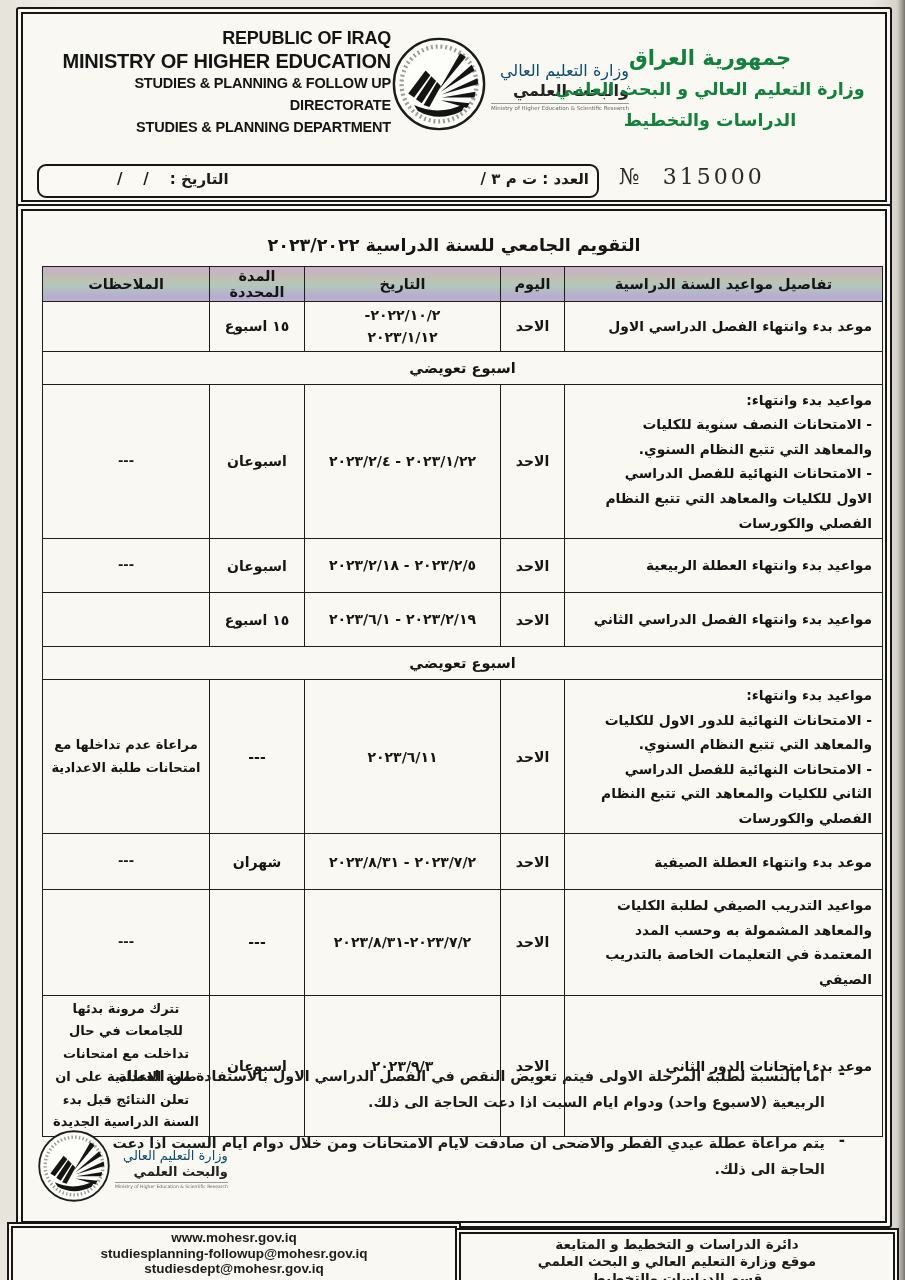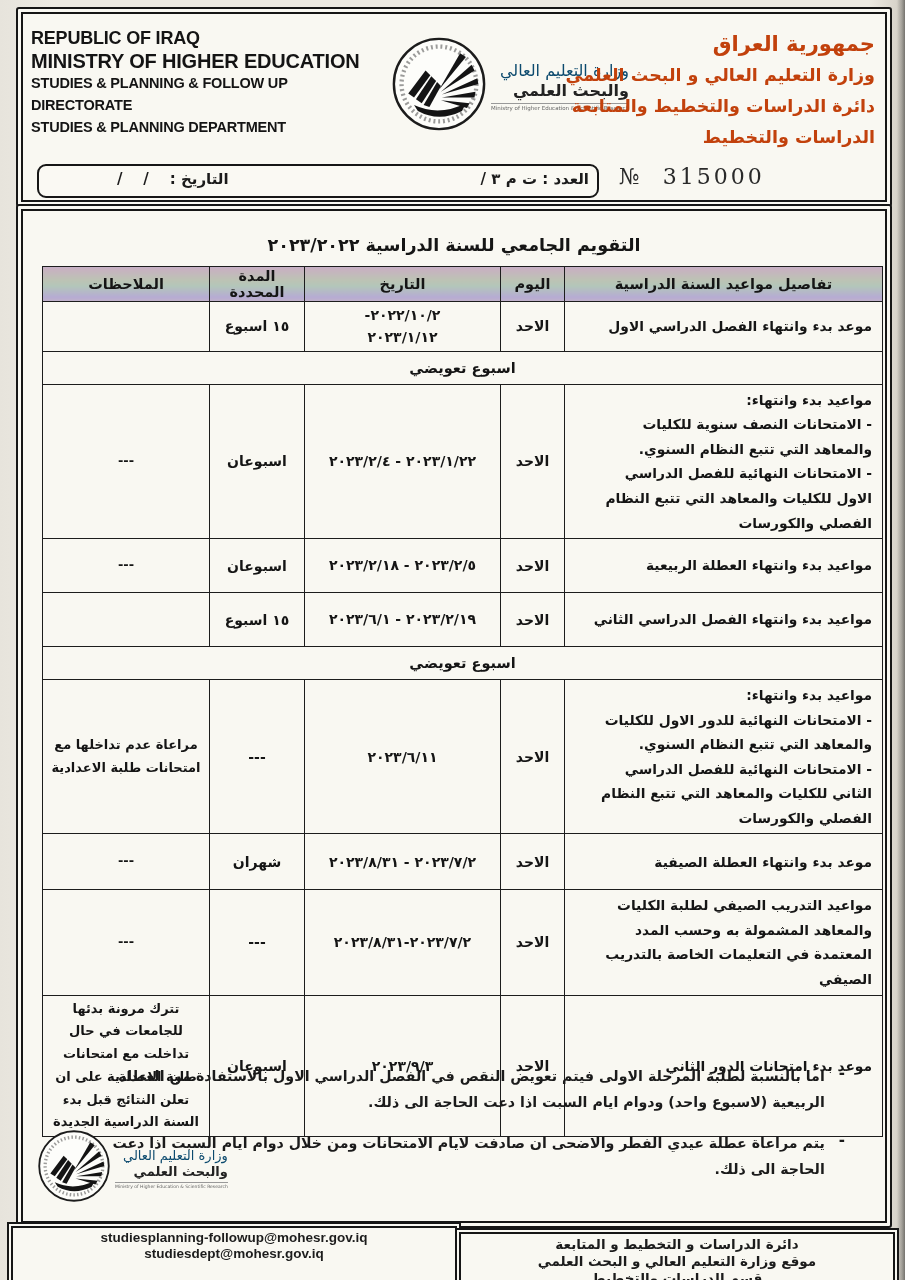--- a/index.html
+++ b/index.html
@@ -6,35 +6,35 @@
   body{width:905px;height:1280px;background:#dfdcd4;font-family:"DejaVu Sans",sans-serif;}
   .page{position:relative;width:905px;height:1280px;overflow:hidden;
         background:linear-gradient(90deg,#e7e4dc 0%,#edeae2 6%,#edeae2 96%,#d8d4cb 99%,#bdb9b0 100%);
         color:#1b1b1b;}
   .page::after{content:"";position:absolute;right:0;top:0;bottom:0;width:8px;
         background:linear-gradient(90deg,rgba(0,0,0,0) 0%,rgba(60,60,60,.25) 60%,rgba(30,30,30,.45) 100%);pointer-events:none;}
 
   
   .header-box{position:absolute;left:16px;top:7px;width:862px;height:186px;
         border:7px double #161616;background:#f9f8f2;border-radius:3px;}
-  .eng-block{position:absolute;left:8px;top:12px;width:360px;text-align:left;
+  .eng-block{position:absolute;left:8px;top:12px;width:360px;text-align:right;
         font-family:"Liberation Sans",sans-serif;font-weight:bold;color:#141414;letter-spacing:-0.2px;}
   .eng-block .l0{font-size:18px;line-height:24px;}
   .eng-block .l1,.eng-block .l2{font-size:20px;line-height:22px;}
   .eng-block .l3,.eng-block .l4{font-size:14.5px;line-height:22px;}
 
   .logo-lockup{position:absolute;display:flex;align-items:center;gap:4px;}
   .logo-top{left:368px;top:22px;}
   .logo-emblem{flex:0 0 auto;}
   .logo-text{text-align:right;direction:rtl;}
   .logo-text .lt1{font-weight:normal;font-size:16px;line-height:20px;color:#0c4a6e;}
   .logo-text .lt2{font-weight:bold;font-size:16px;line-height:20px;color:#222;letter-spacing:2px;}
   .logo-text .lt3{font-size:5.5px;color:#666;direction:ltr;border-top:1px solid #999;padding-top:1px;margin-top:2px;white-space:nowrap;}
 
-  .ar-block{position:absolute;right:10px;top:14px;width:330px;direction:rtl;font-weight:bold;color:#c2410c;}
+  .ar-block{position:absolute;right:10px;top:28px;width:330px;text-align:center;direction:rtl;font-weight:bold;color:#15803d;}
   .ar-block .a0{font-size:21px;line-height:32px;}
   .ar-block .a1,.ar-block .a2,.ar-block .a3{font-size:17.5px;line-height:31px;}
 
   .id-strip{position:absolute;left:0;right:0;top:148px;height:36px;}
   .id-box{position:absolute;left:14px;top:2px;width:558px;height:30px;
         border:2.5px solid #161616;border-radius:9px;background:#faf9f3;}
   .id-box .num-label{position:absolute;right:8px;top:4px;font-size:15px;font-weight:bold;direction:rtl;white-space:pre;}
   .id-box .date-label{position:absolute;left:78px;top:4px;font-size:15px;font-weight:bold;direction:rtl;white-space:pre;}
   .ref-no{position:absolute;left:596px;top:2px;font-family:"DejaVu Serif",serif;font-size:22px;
         font-weight:500;letter-spacing:3px;color:#2a2a2a;white-space:pre;direction:ltr;}
@@ -118,21 +118,20 @@
       <span class="logo-text">
         <div class="lt1">وزارة التعليم العالي</div>
         <div class="lt2">والبحث العلمي</div>
         <div class="lt3">Ministry of Higher Education &amp; Scientific Research</div>
       </span>
     </div>
 
     <div class="ar-block">
       <div class="a0">جمهورية العراق</div>
       <div class="a1">وزارة التعليم العالي و البحث العلمي</div>
-      <div class="a2">دائرة الدراسات والتخطيط والمتابعة</div>
       <div class="a3">الدراسات والتخطيط</div>
     </div>
 
     <div class="id-strip">
       <div class="id-box">
         <span class="num-label">العدد : ت م ٣ /</span>
         <span class="date-label">التاريخ :    /    /</span>
       </div>
       <span class="ref-no">№  315000</span>
     </div>
@@ -259,20 +258,21 @@
       </span>
       <span class="logo-text">
         <div class="lt1">وزارة التعليم العالي</div>
         <div class="lt2">والبحث العلمي</div>
         <div class="lt3">Ministry of Higher Education &amp; Scientific Research</div>
       </span>
     </div>
   </div>
 
   <div class="footer-left">
+    <div class="f-line">www.mohesr.gov.iq</div>
     <div class="f-line">studiesplanning-followup@mohesr.gov.iq</div>
     <div class="f-line">studiesdept@mohesr.gov.iq</div>
   </div>
 
   <div class="footer-right">
     <div class="f-line">دائرة الدراسات و التخطيط و المتابعة</div>
     <div class="f-line">موقع وزارة التعليم العالي و البحث العلمي</div>
     <div class="f-line">قسم الدراسات والتخطيط</div>
   </div>
 

